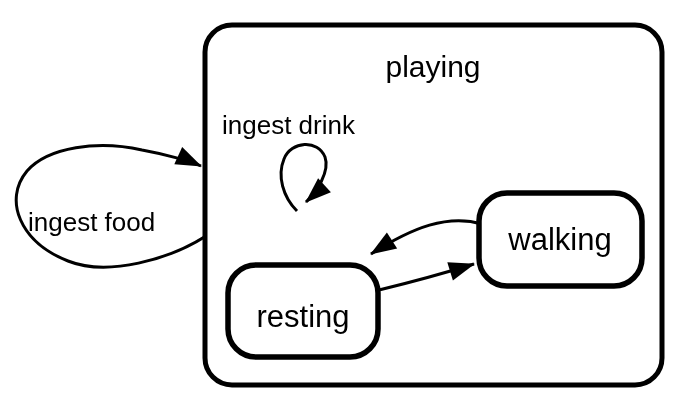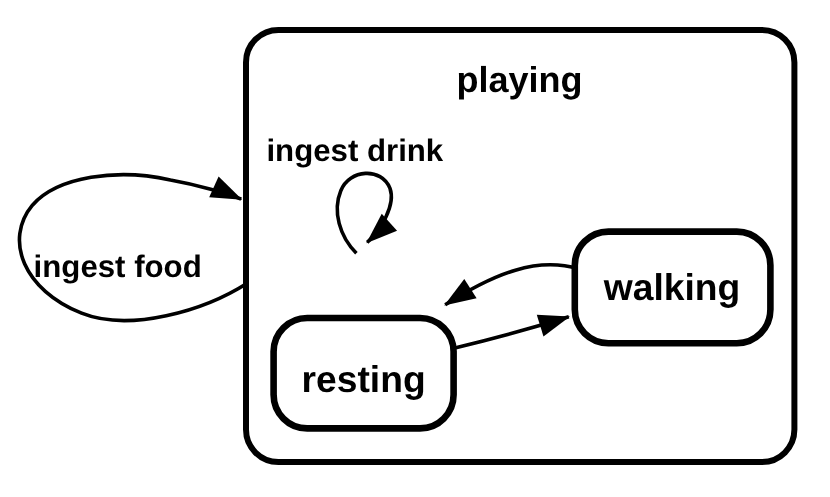--- a/index.html
+++ b/index.html
@@ -7,21 +7,20 @@
     padding: 0;
     background: #ffffff;
   }
   .canvas {
     position: relative;
     width: 692px;
     height: 414px;
     background: #ffffff;
     overflow: hidden;
     font-family: "Liberation Sans", sans-serif;
-    font-weight: bold;
   }
   svg {
     display: block;
   }
   .state-box {
     fill: #ffffff;
     stroke: #000000;
   }
   .state-label {
     fill: #000000;

